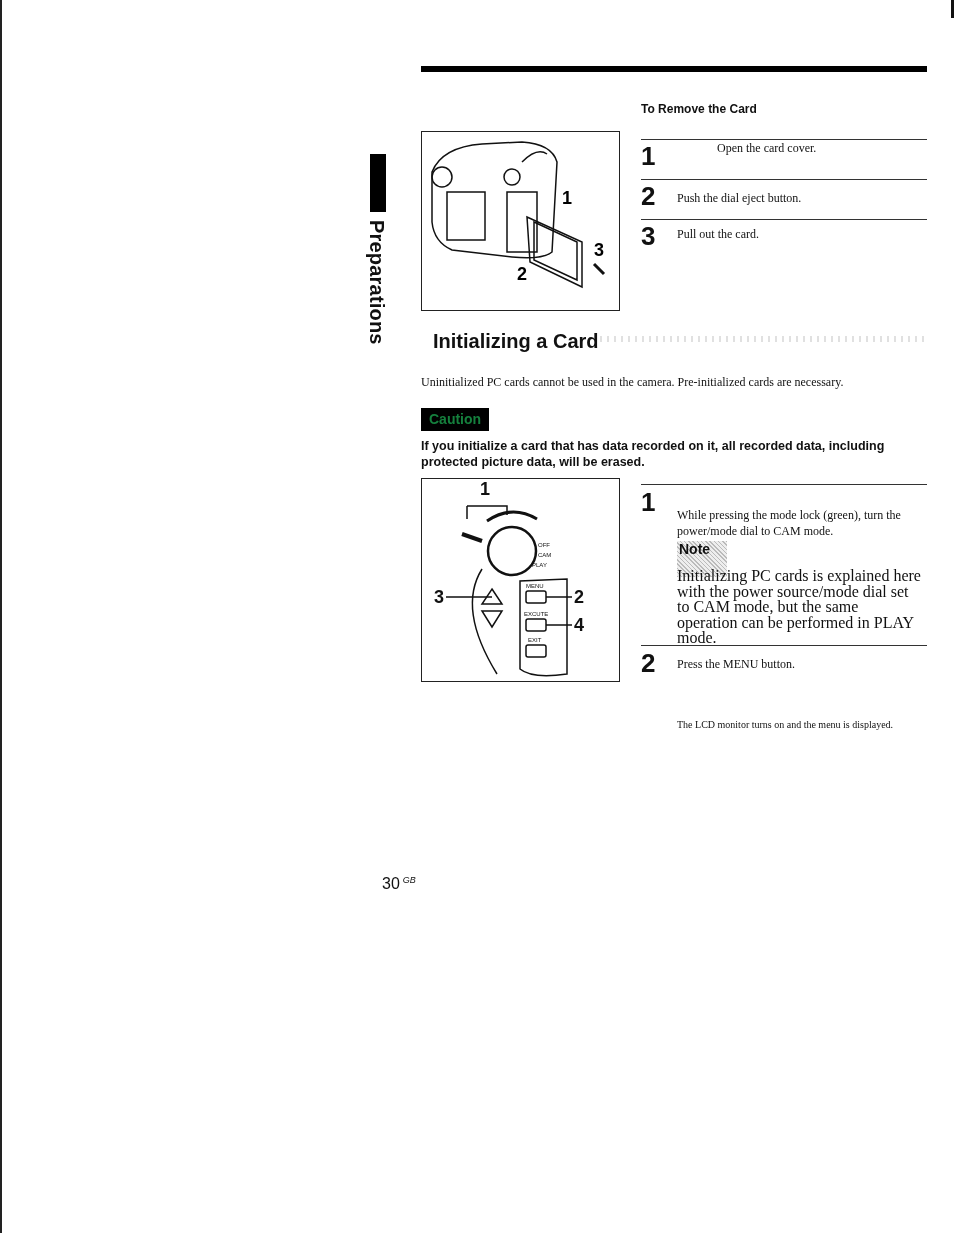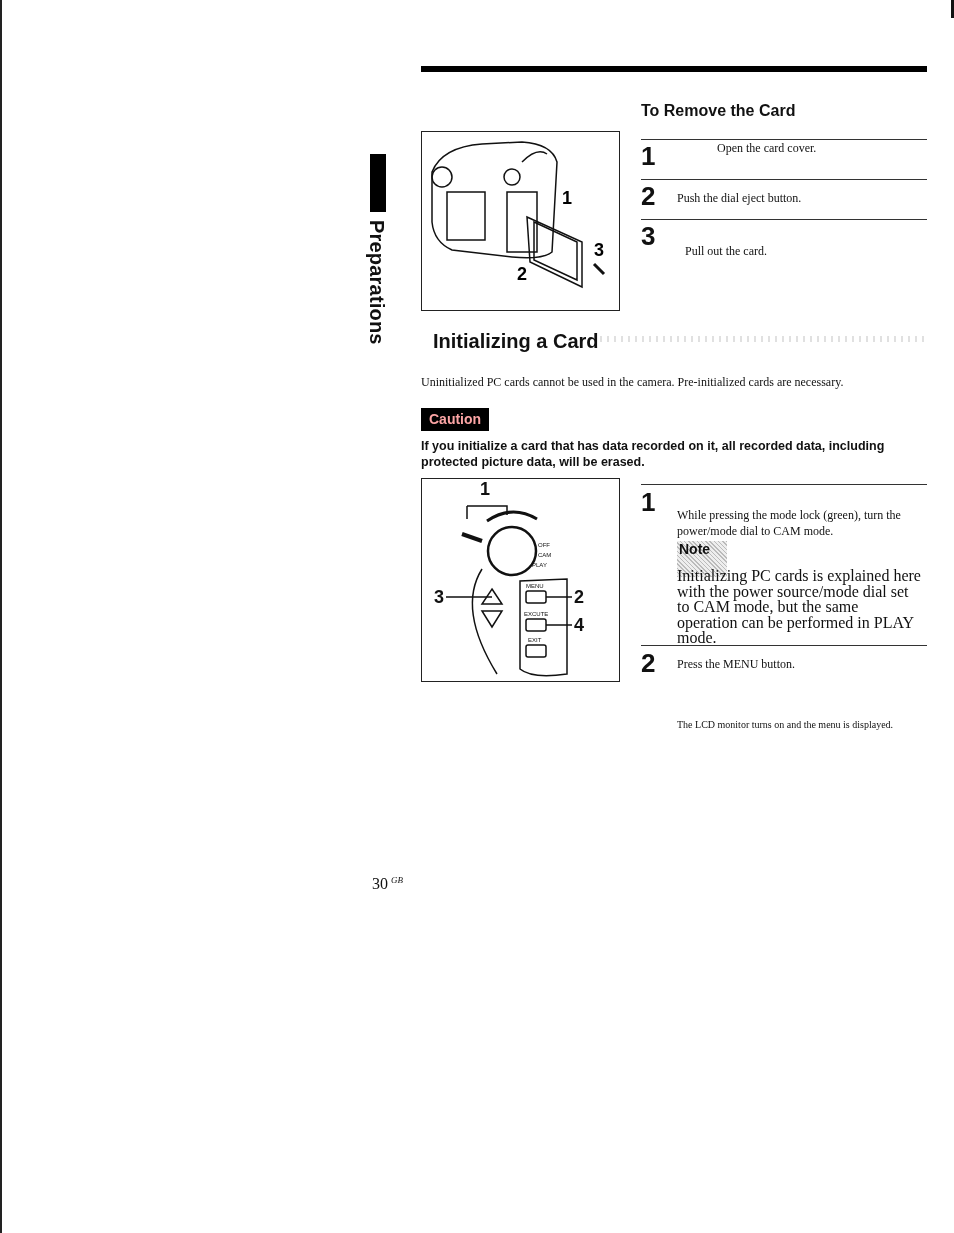--- a/index.html
+++ b/index.html
@@ -5,36 +5,36 @@
   html, body { margin:0; padding:0; background:#fff; }
   body { width:954px; height:1233px; position:relative; overflow:hidden; font-family:"Liberation Serif", serif; color:#111; }
   .abs { position:absolute; }
   .left-edge { left:0; top:0; width:2px; height:1233px; background:#222; }
   .right-edge { right:0; top:0; width:3px; height:18px; background:#111; }
   .top-rule { left:421px; top:66px; width:506px; height:6px; background:#000; }
   .side-bar { left:370px; top:154px; width:16px; height:58px; background:#000; }
   .side-label { left:360px; top:220px; width:30px; height:120px; }
   .side-label span { position:absolute; left:0; top:0; transform-origin:0 0; transform: translate(28px,0) rotate(90deg); font-family:"Liberation Sans", sans-serif; font-weight:bold; font-size:20px; white-space:nowrap; letter-spacing:0.2px; }
   .sans-b { font-family:"Liberation Sans", sans-serif; font-weight:bold; }
-  .h-remove { left:641px; top:102px; font-size:16px; }
+  .h-remove { left:641px; top:102px; font-size:12px; }
   .figure { border:1px solid #222; background:#fff; }
   .fig1 { left:421px; top:131px; width:197px; height:178px; }
   .fig2 { left:421px; top:478px; width:197px; height:202px; }
   .step-row { position:absolute; left:641px; width:286px; border-top:1px solid #333; }
   .step-num { position:absolute; left:0; font-family:"Liberation Sans", sans-serif; font-weight:bold; font-size:26px; line-height:26px; }
   .step-text { position:absolute; left:36px; font-size:12px; line-height:16px; width:250px; }
   .h-init { left:433px; top:330px; font-size:20px; }
   .dots { left:600px; top:336px; width:325px; height:6px; background:repeating-linear-gradient(90deg,#ccc 0 2px,transparent 2px 7px); opacity:.6; }
   .intro { left:421px; top:375px; font-size:12px; }
-  .caution { left:421px; top:408px; background:#000; color:#fca5a5; font-family:"Liberation Sans", sans-serif; font-weight:bold; font-size:14px; padding:3px 8px 4px 8px; }
+  .caution { left:421px; top:408px; background:#000; color:#15803d; font-family:"Liberation Sans", sans-serif; font-weight:bold; font-size:14px; padding:3px 8px 4px 8px; }
   .warn { left:421px; top:438px; width:490px; font-size:12.5px; line-height:16px; }
   .note { left:677px; top:541px; width:48px; height:36px; background:repeating-linear-gradient(45deg,#bbb 0 1px,#eee 1px 3px); font-family:"Liberation Sans", sans-serif; font-weight:bold; font-size:14px; color:#111; padding-left:2px; }
   .note-text { left:677px; top:568px; width:245px; font-size:16px; line-height:15.5px; }
   .sub2 { left:677px; top:714px; width:245px; font-size:10px; line-height:21px; }
-  .pagenum { left:372px; top:875px; font-family:Liberation Serif, serif; font-size:16px; }
+  .pagenum { left:382px; top:875px; font-family:Liberation Sans, sans-serif; font-size:16px; }
   .pagenum sup { font-style:italic; font-size:9px; vertical-align:6px; margin-left:3px; }
 </style>
 </head>
 <body>
 
 <div class="abs left-edge"></div>
 <div class="abs right-edge"></div>
 <div class="abs top-rule"></div>
 
 <div class="abs side-bar"></div>
@@ -66,21 +66,21 @@
 <div class="step-row" style="top:139px;">
   <span class="step-num" style="top:3px;">1</span>
   <span class="step-text" style="top:0;margin-left:40px;">Open the card cover.</span>
 </div>
 <div class="step-row" style="top:179px;">
   <span class="step-num" style="top:3px;">2</span>
   <span class="step-text" style="top:10px;">Push the dial eject button.</span>
 </div>
 <div class="step-row" style="top:219px;">
   <span class="step-num" style="top:3px;">3</span>
-  <span class="step-text" style="top:23px;margin-left:8px;">Pull out the card.</span>
+  <span class="step-text" style="top:6px;">Pull out the card.</span>
 </div>
 
 <div class="abs sans-b h-init">Initializing a Card</div>
 <div class="abs dots"></div>
 <div class="abs intro">Uninitialized PC cards cannot be used in the camera.  Pre-initialized cards are necessary.</div>
 <div class="abs caution">Caution</div>
 <div class="abs sans-b warn">If you initialize a card that has data recorded on it, all recorded data, including protected picture data, will be erased.</div>
 
 <div class="abs figure fig2">
   <svg width="197" height="202" viewBox="0 0 197 202">

